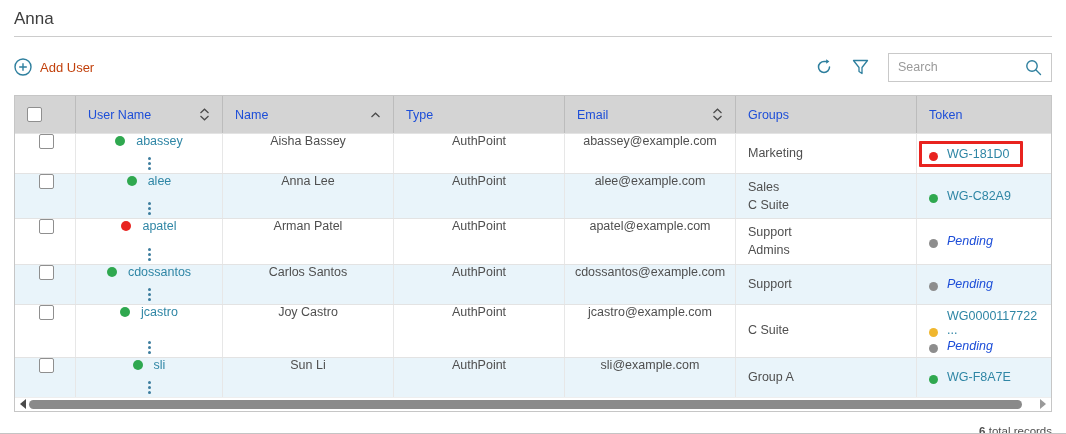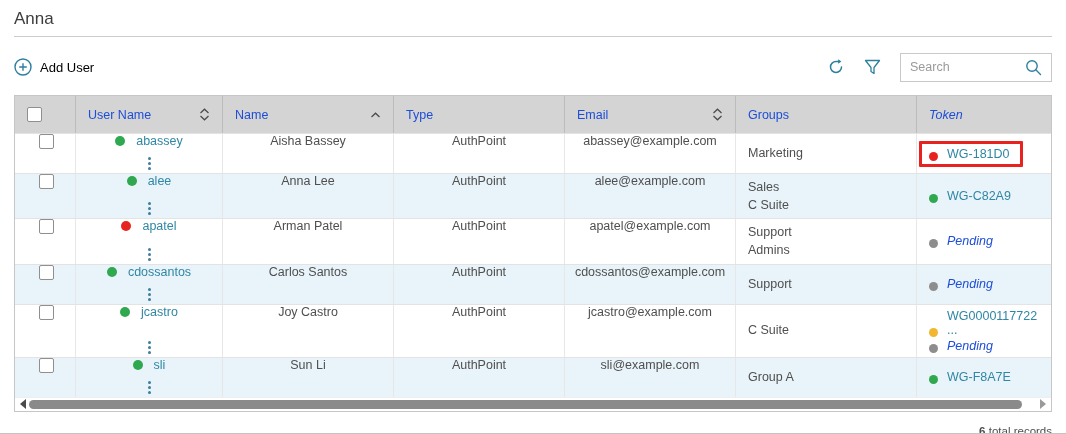--- a/index.html
+++ b/index.html
@@ -13,43 +13,43 @@
   .page { padding: 0 14px; }
   .page-title {
     font-size: 17px;
     color: #3d3d3d;
     padding: 9px 0 7px 0;
   }
   .title-rule { border-bottom: 1px solid #cccccc; }
 
   
   .toolbar { display: flex; align-items: center; margin: 15px 0 13px 0; height: 30px; }
-  .add-user { display: flex; align-items: center; gap: 8px; color: #000000; font-size: 13px; cursor: pointer; background: none; border: none; font-family: inherit; }
+  .add-user { display: flex; align-items: center; gap: 8px; color: #c2410c; font-size: 13px; cursor: pointer; background: none; border: none; font-family: inherit; }
   .toolbar-right { margin-left: auto; display: flex; align-items: center; gap: 19px; }
   .icon-btn { background: none; border: none; cursor: pointer; display: flex; align-items: center; }
-  .search-box { width: 152px; height: 29px; border: 1px solid #c9c9c9; display: flex; align-items: center; padding: 0 9px; background: #fff; }
+  .search-box { width: 164px; height: 29px; border: 1px solid #c9c9c9; display: flex; align-items: center; padding: 0 9px; background: #fff; }
   .search-box input {
     border: none; outline: none; flex: 1; font-size: 12.5px; color: #555;
     font-family: "Liberation Sans", sans-serif; min-width: 0; background: transparent;
   }
   .search-box input::placeholder { color: #9a9a9a; }
 
   
   .table { border: 1px solid #c6c6c6; }
   .thead, .row {
     display: grid;
     grid-template-columns: 61px 147px 171px 171px 171px 181px 1fr;
   }
   .thead { background: #d4d4d4; height: 37px; }
   .th {
     display: flex; align-items: center; justify-content: space-between;
     padding: 0 12px; font-size: 12.5px; color: #1d4ed8;
     border-right: 1px solid #bcbcbc; cursor: pointer;
   }
-  .th:last-child { border-right: none; font-style: italic; }
+  .th:last-child { border-right: none; }
   .th .sort-slot { display: flex; flex-direction: column; align-items: center; line-height: 0; gap: 1px; }
   .row { min-height: 40px; background: #ffffff; border-top: 1px solid #e3e3e3; }
   .row:nth-child(even) { background: #e9f4fa; }
   .cell {
     padding: 0 12px; display: flex; align-items: center;
     font-size: 12.5px; color: #4f4f4f; border-right: 1px solid #e7e7e7; flex-direction: column;
   }
   .cell:last-child { border-right: none; }
   .cb-cell { justify-content: flex-start; padding-left: 14px; }
   .checkbox {

